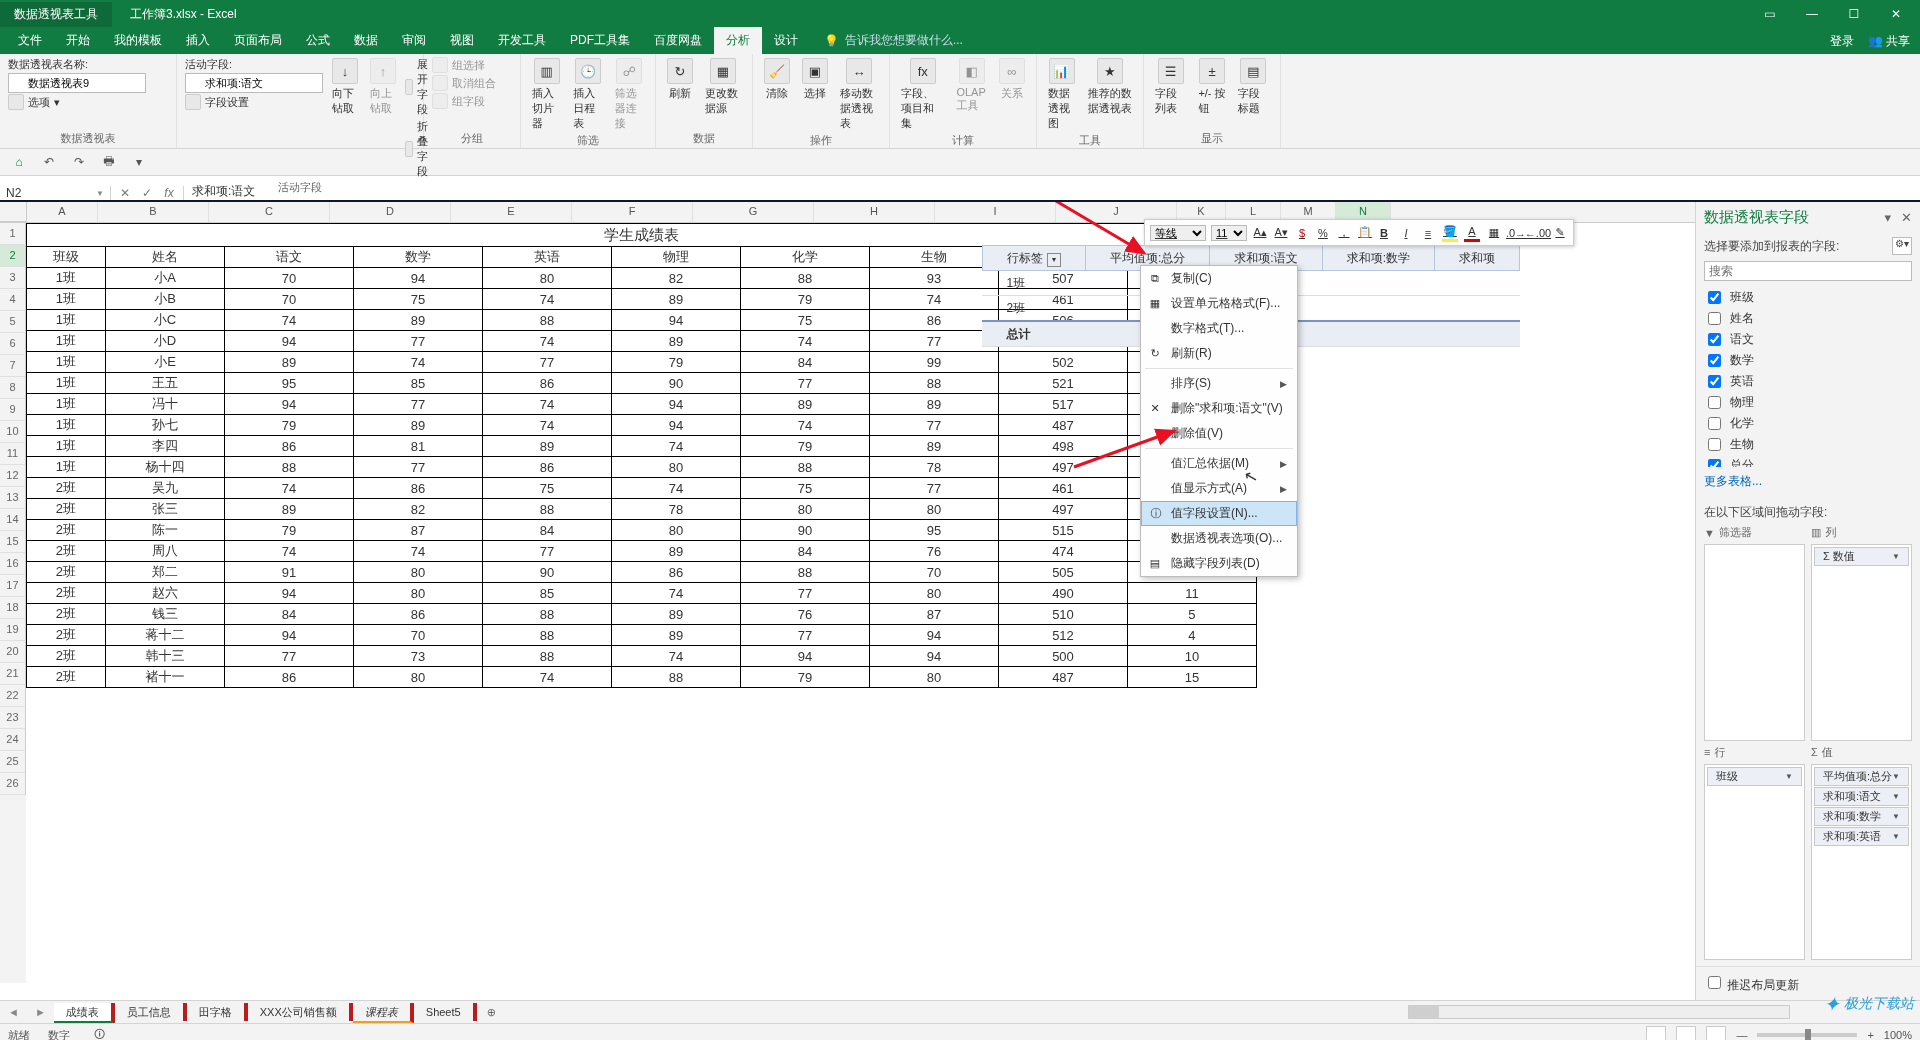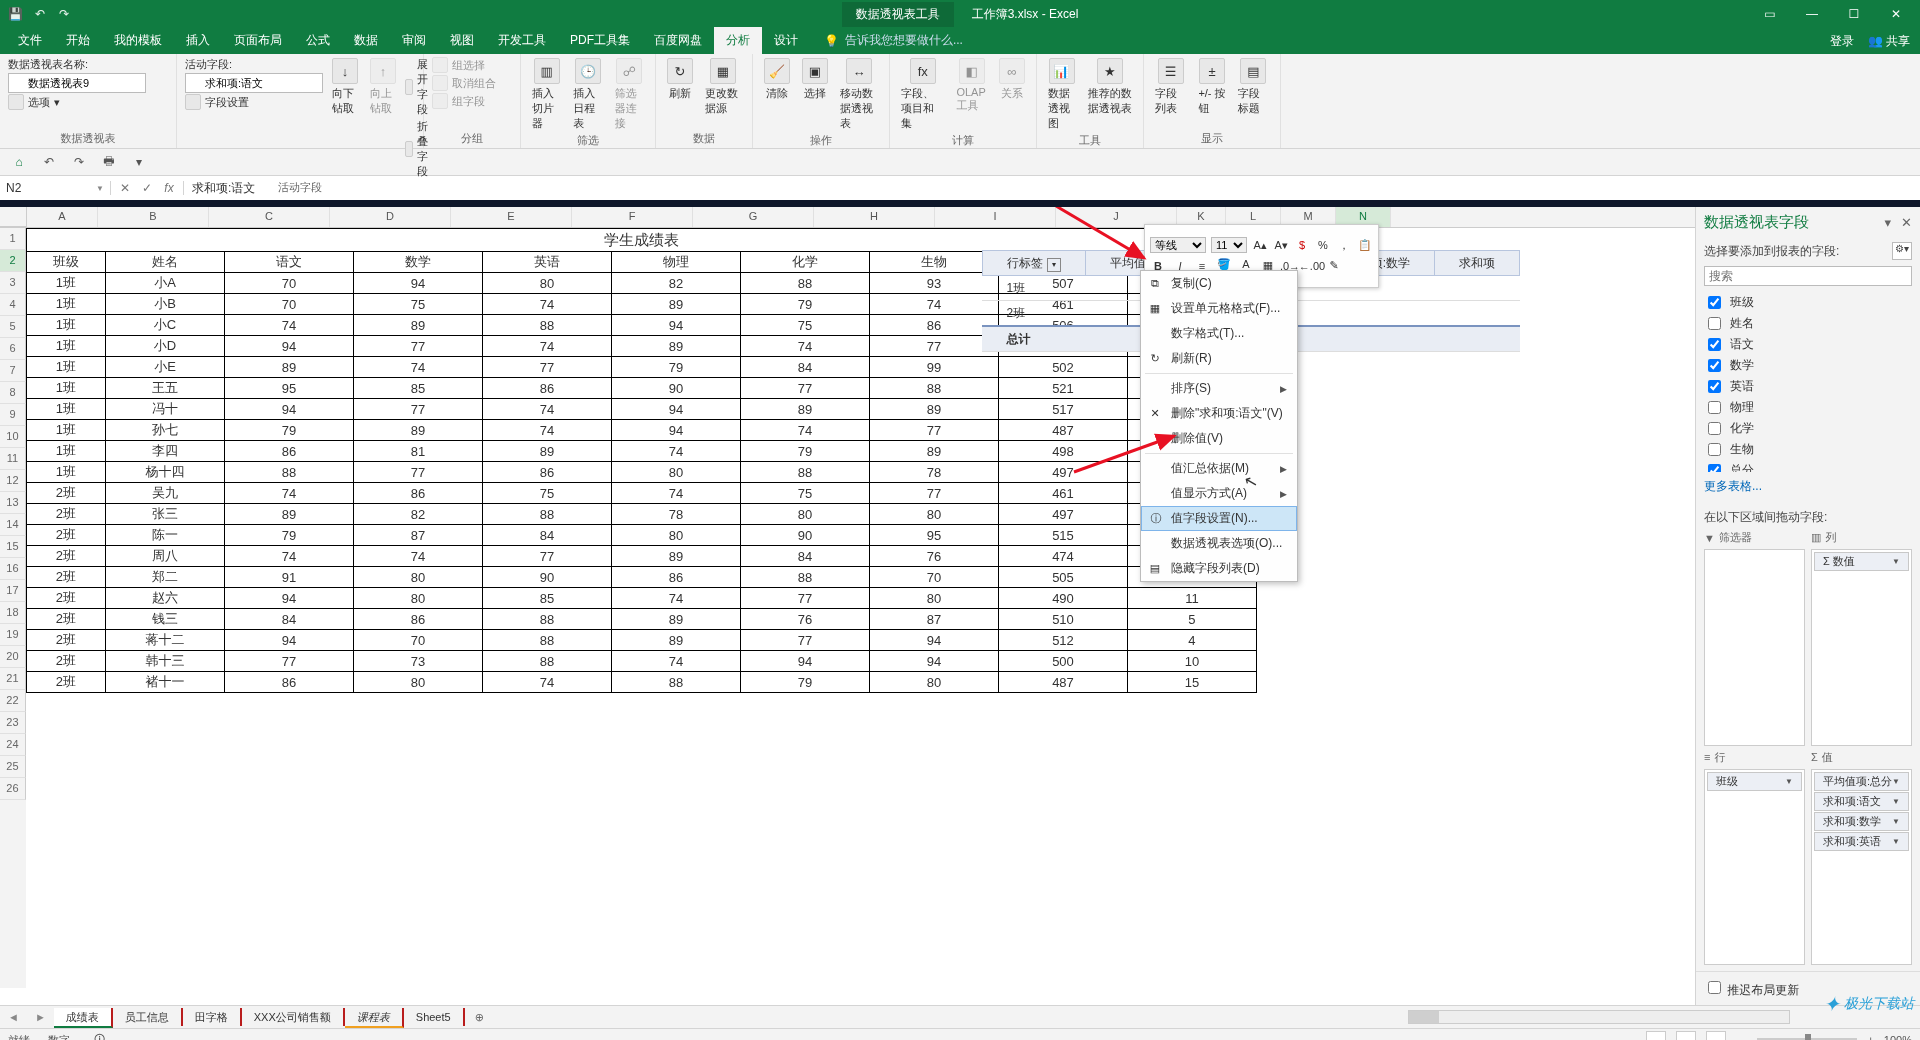--- a/index.html
+++ b/index.html
@@ -1,21 +1,21 @@
 <!DOCTYPE html>
 <html><head>
 <meta charset="utf-8">
 <style>
   html, body { margin: 0; padding: 0; font-family: "Microsoft YaHei", "Segoe UI", sans-serif; font-size: 12px; background: #fff; color: #333; overflow: hidden; width: 1920px; height: 1040px; }
   
   
   .title-bar { background: #107c41; height: 28px; display: flex; align-items: center; color: #fff; position: relative; }
   .title-left { display: flex; gap: 4px; padding-left: 6px; }
   .title-left .tb-btn { width: 20px; height: 20px; display:flex;align-items:center;justify-content:center; color:#fff; opacity:.9;}
-  .title-center { position: absolute; left: 0; right: 0; display: flex; justify-content: center; align-items: center; gap: 18px; pointer-events: none; }
+  .title-center { position: absolute; left: 0; right: 0; display: flex; align-items: center; gap: 18px; pointer-events: none; }
   .title-center .tabish { background: #0e6a38; padding: 4px 14px; font-size: 12px; }
   .title-center .docname { font-size: 12px; }
   .title-right { position: absolute; right: 4px; display: flex; align-items: center; gap: 2px; }
   .title-right .wbtn { width: 40px; height: 26px; display: flex; align-items:center; justify-content:center; }
   
   
   .ribbon-tabs { background: #107c41; height: 26px; display:flex; align-items:flex-end; padding-left: 6px; color:#fff; position:relative;}
   .ribbon-tabs .rtab { padding: 5px 12px; font-size: 12px; cursor:default; }
   .ribbon-tabs .rtab.active { background: #f3f3f3; color:#107c41; }
   .ribbon-tabs .tell { margin-left: 14px; color:#cde; font-size:12px; display:flex; align-items:center; gap:6px; padding-bottom:5px;}
@@ -30,21 +30,21 @@
   .rgrp .vbtn .ic { width:24px; height:24px; background:#e8e8e8; border:1px solid #ccc; border-radius:2px; display:flex;align-items:center;justify-content:center;font-size:13px;}
   .rgrp .mini { font-size:11px; display:flex; align-items:center; gap:4px; padding:1px 0;}
   .rgrp .mini .mic { width:14px; height:14px; background:#e8e8e8; border:1px solid #ccc; border-radius:2px;}
   .rgrp input[type=text]{ font-size:11px; border:1px solid #bbb; padding:1px 19px; width:98px; height:16px;}
   
   
   .qat2 { height: 26px; background:#f3f3f3; border-bottom:1px solid #d4d4d4; display:flex; align-items:center; gap:12px; padding-left:10px;}
   .qat2 .qb { width:18px; height:18px; display:flex;align-items:center;justify-content:center; color:#555;}
   
   
-  .formula-bar { height: 24px; border-bottom:7px solid #0f172a; display:flex; align-items:center; background:#fff;}
+  .formula-bar { height: 24px; border-bottom:2px solid #0f172a; display:flex; align-items:flex-end; background:#fff;}
   .namebox { width:98px; border-right:1px solid #d4d4d4; display:flex; align-items:center; padding:0 6px; font-size:12px;}
   .namebox .drop { margin-left:auto; color:#888; font-size:8px;}
   .fx-icons { display:flex; align-items:center; gap:2px; padding:0 4px; border-right:1px solid #d4d4d4;}
   .fx-icons .fxi{ width:20px; text-align:center; color:#777; font-size:12px;}
   .formula { flex:1; display:flex; align-items:center; padding:0 8px; font-size:12px; color:#333;}
   
   
   .main { display:flex; height: calc(1040px - 28px - 26px - 94px - 26px - 24px - 22px - 22px); }
   .sheet-area { flex:1; position:relative; overflow:hidden; }
   
@@ -78,21 +78,21 @@
   
   
   .context-menu { position:absolute; background:#fefefe; border:1px solid #bcbcbc; box-shadow:2px 2px 6px rgba(0,0,0,.25); font-size:12px; z-index:50; width:156px;}
   .context-menu .cm-item { padding:4px 10px 4px 30px; position:relative; display:flex; align-items:center; justify-content:space-between;}
   .context-menu .cm-item.hover { background:#cde6f7; border:1px solid #7eb4ea; padding:3px 9px 3px 29px;}
   .context-menu .cm-item .cm-ic { position:absolute; left:6px; width:16px; height:16px; display:flex;align-items:center;justify-content:center; font-size:11px;}
   .context-menu .cm-sep { height:1px; background:#e0e0e0; margin:2px 4px;}
   .context-menu .arrow { font-size:9px; color:#555;}
   
   
-  .mini-toolbar { position:absolute; background:#fefefe; border:1px solid #ccc; box-shadow:1px 1px 4px rgba(0,0,0,.2); padding:12px 5px; z-index:50; font-size:11px; display:flex; flex-direction:column; gap:3px;}
+  .mini-toolbar { position:absolute; background:#fefefe; border:1px solid #ccc; box-shadow:1px 1px 4px rgba(0,0,0,.2); padding:3px 5px; z-index:50; font-size:11px; display:flex; flex-direction:row; gap:3px;text-decoration:underline;}
   .mini-toolbar .row1 { display:flex; align-items:center; gap:5px;}
   .mini-toolbar .row2 { display:flex; align-items:center; gap:6px;}
   .mini-toolbar select{ font-size:11px; border:1px solid #bbb; }
   .mini-toolbar .mtb { width:16px; height:16px; display:inline-flex; align-items:center; justify-content:center;}
   
   
   .fieldlist { width:224px; border-left:1px solid #d4d4d4; background:#f3f3f3; display:flex; flex-direction:column; font-size:12px;}
   .fieldlist .fl-title { padding:6px 8px; font-size:15px; color:#107c41; display:flex; justify-content:space-between; align-items:center;}
   .fieldlist .fl-close { font-size:13px; color:#666; }
   .fieldlist .fl-sub { padding:4px 8px; color:#444; display:flex; justify-content:space-between; align-items:center;}
@@ -110,21 +110,21 @@
   .fieldlist .fl-chip .dd { font-size:8px; color:#555;}
   .fieldlist .fl-footer { padding:6px 8px; display:flex; justify-content:space-between; align-items:center; border-top:1px solid #ddd;}
   
   
   .arrow-annot { position:absolute; z-index:60; }
   .arrow-annot svg { overflow:visible; }
   
   
   .sheet-tabs { height:22px; background:#f3f3f3; border-top:1px solid #d4d4d4; display:flex; align-items:center; font-size:11px; }
   .sheet-tabs .stab-nav { padding:0 8px; color:#888; }
-  .sheet-tabs .stab { padding:3px 12px; border-right:2px solid #b91c1c; }
+  .sheet-tabs .stab { padding:3px 12px; border-right:4px solid #b91c1c; }
   .sheet-tabs .stab.active { background:#fff; border-bottom:2px solid #107c41; }
   .sheet-tabs .stab.amber { border-bottom:2px solid #f0a020;font-style:italic; }
   .sheet-tabs .add { padding:0 10px; color:#666;}
   .sheet-tabs .scrollbar { width:380px; height:12px; background:#eee; border:1px solid #ccc; position:relative; margin-left:auto; margin-right:130px;}
   .sheet-tabs .scrollbar .thumb{ position:absolute; left:0; top:0; height:100%; width:30px; background:#cfcfcf;}
   
   
   .status-bar { height:22px; background:#f3f3f3; border-top:1px solid #d4d4d4; display:flex; align-items:center; font-size:11px; padding:0 8px; color:#555; gap:18px;}
   .status-bar .sb-right { margin-left:auto; display:flex; align-items:center; gap:10px;}
   .status-bar .viewbtn { width:18px; height:16px; border:1px solid #ccc; background:#fff;}

